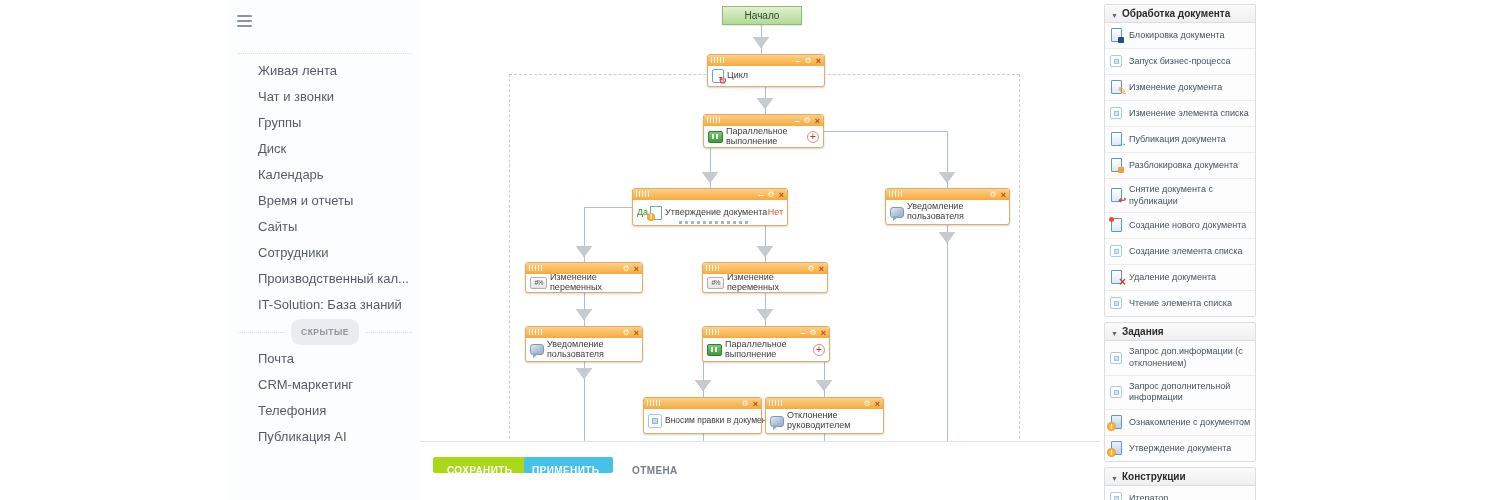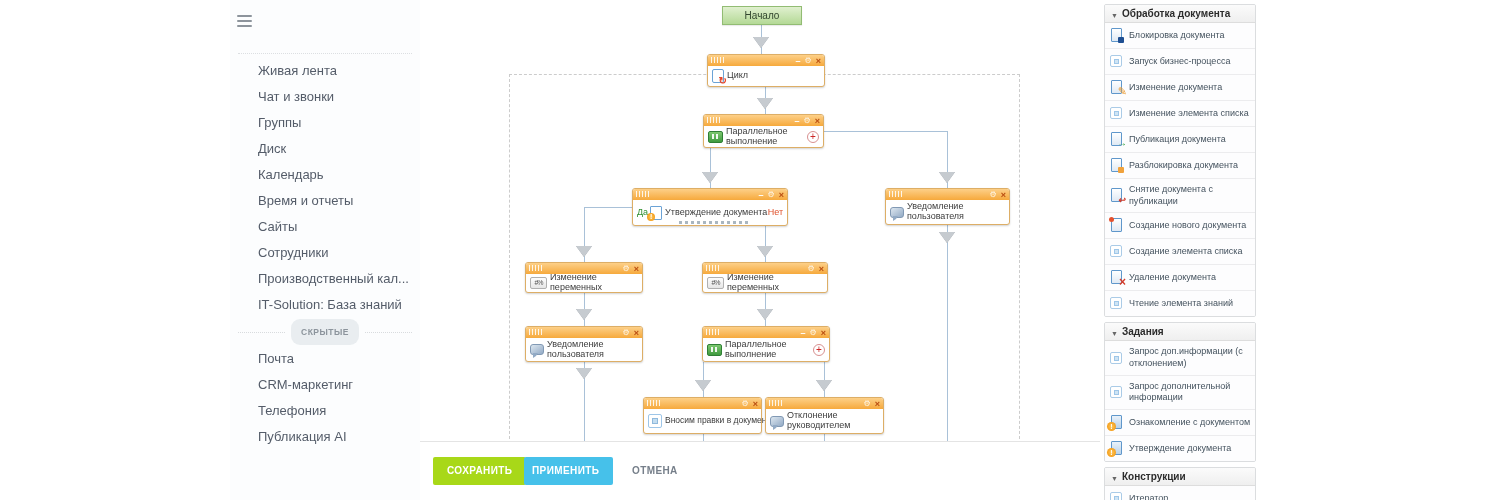--- a/index.html
+++ b/index.html
@@ -112,21 +112,21 @@
   .pic-doc-delete::after{content:"\00D7";position:absolute;right:-2px;bottom:-3px;color:#d23b2a;
         font-weight:bold;font-size:12px;line-height:1}
   .pic-doc-task::before{background:linear-gradient(#eaf2fa,#b9d2ea)}
   .pic-doc-task::after{content:"!";position:absolute;left:-2px;bottom:-1px;width:9px;height:9px;
         background:radial-gradient(#ffc85e,#ef8d00);border-radius:50%;color:#fff;font-weight:bold;
         font-size:7px;line-height:9px;text-align:center}
 
   
   .footer{position:absolute;left:420px;top:441px;width:680px;height:59px;background:#fff;
           border-top:1px solid #e4e4e4}
-  .btn{position:absolute;top:15px;height:28px;line-height:28px;padding:0 14px;border:none;
+  .btn{position:absolute;top:15px;height:16px;line-height:28px;padding:0 14px;border:none;
        border-radius:2px;font-family:inherit;font-size:10px;font-weight:bold;color:#fff;
        letter-spacing:.4px;cursor:pointer}
   .btn-save{left:13px}
   .btn-apply{left:104px}
   .btn-cancel{left:206px;background:none;color:#767f8a;padding:0 6px}
 </style>
 </head>
 <body>
 
 <aside class="sidebar">
@@ -374,21 +374,21 @@
       <div class="pal-item">
         <span class="pic pic-list-generic"></span>
         <span>Создание элемента списка</span>
       </div>
       <div class="pal-item">
         <span class="pic pic-doc pic-doc-delete"></span>
         <span>Удаление документа</span>
       </div>
       <div class="pal-item">
         <span class="pic pic-list-generic"></span>
-        <span>Чтение элемента знаний</span>
+        <span>Чтение элемента списка</span>
       </div>
     </div>
     <div class="pal-box">
       <div class="pal-head">
         <span class="pal-tri">▼</span>
         <span>Задания</span>
       </div>
       <div class="pal-item">
         <span class="pic pic-list-generic"></span>
         <span>Запрос доп.информации (с отклонением)</span>

